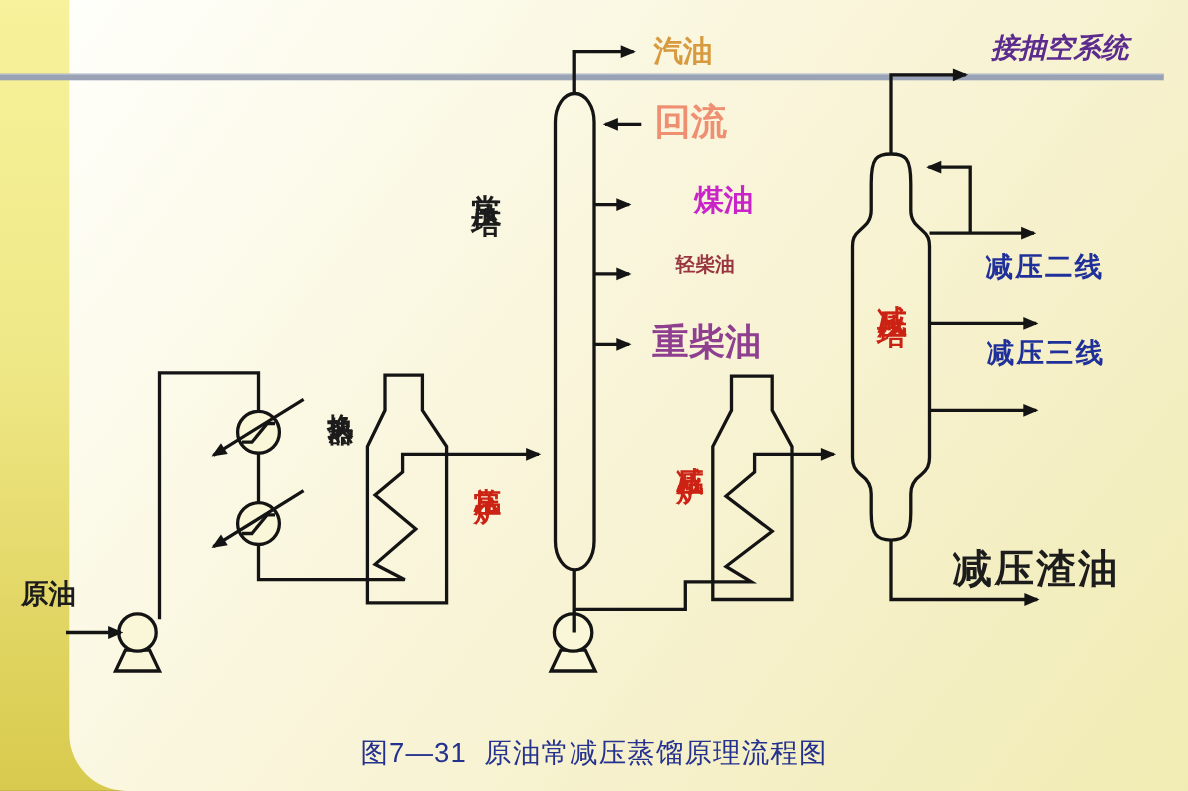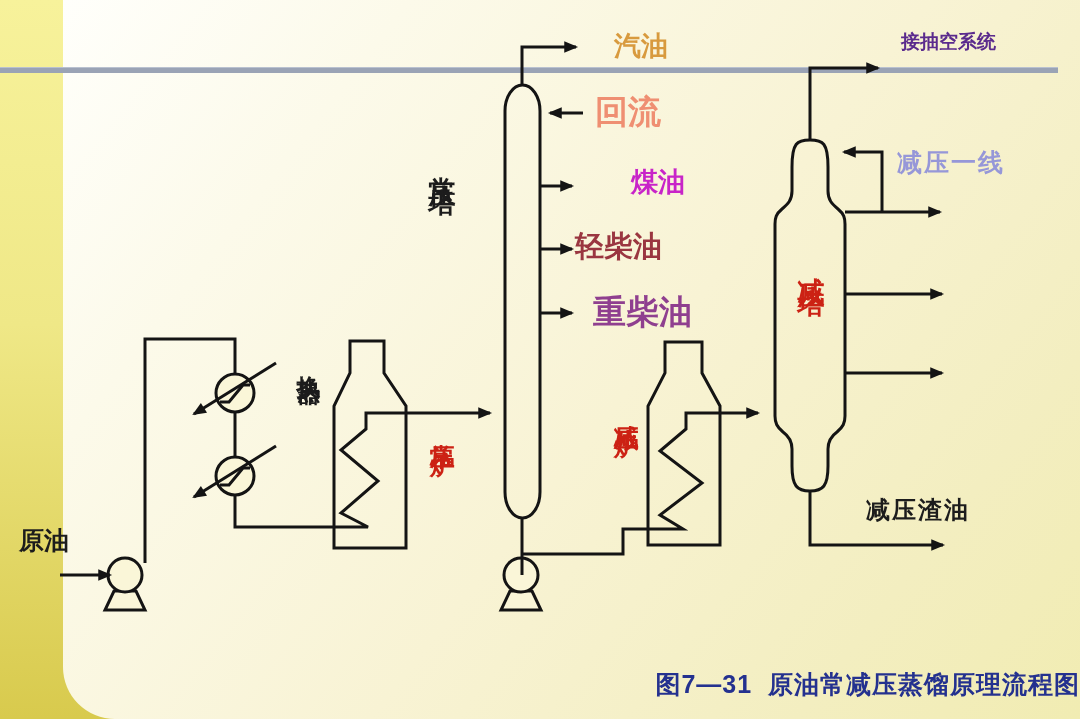--- a/index.html
+++ b/index.html
@@ -18,23 +18,23 @@
     background:#9aa3b5;border-top:1px solid #b9c1cf;
   }
   svg{position:absolute;left:0;top:0;}
   .lbl{
     position:absolute;font-weight:700;line-height:1.15;white-space:pre;
   }
   .v{
     writing-mode:vertical-rl;text-orientation:upright;
   }
   #caption{
-    position:absolute;left:0;right:0;top:668px;text-align:right;
+    position:absolute;left:0;right:0;top:668px;text-align:center;
     font-family:"Liberation Sans","DejaVu Sans",sans-serif;
-    font-weight:700;font-size:25px;letter-spacing:1px;white-space:pre;
+    font-weight:400;font-size:25px;letter-spacing:1px;white-space:pre;
   }
 </style>
 </head>
 <body>
 
 <div id="slide">
   <div id="panel"></div>
   <div id="divider"></div>
 
   <svg width="1080" height="719" viewBox="0 0 1080 719">
@@ -108,32 +108,33 @@
   <div class="lbl v" style="left: 426px; top: 155px; font-size: 27px; letter-spacing: 6px; color: rgb(28, 28, 28);">常压塔</div>
 
   <div class="lbl v" style="left: 294px; top: 357px; font-size: 24px; letter-spacing: 3px; color: rgb(28, 28, 28);">换热器</div>
 
   <div class="lbl v" style="left: 427px; top: 423px; font-size: 25px; letter-spacing: 4px; color: rgb(204, 34, 20);">常压炉</div>
 
   <div class="lbl v" style="left: 611px; top: 404px; font-size: 25px; letter-spacing: 4px; color: rgb(204, 34, 20);">减压炉</div>
 
   <div class="lbl v" style="left: 795px; top: 256px; font-size: 27px; letter-spacing: 6px; color: rgb(204, 34, 20);">减压塔</div>
 
-  <div class="lbl" style="left: 594px; top: 31px; font-size: 27px; color: rgb(216, 154, 62); margin-left: 20px;">汽油</div>
+  <div class="lbl" style="left: 594px; top: 31px; font-size: 27px; color: rgb(216, 154, 62);">汽油</div>
 
   <div class="lbl" style="left: 595px; top: 94px; font-size: 33px; color: rgb(239, 143, 114);">回流</div>
 
   <div class="lbl" style="left: 592px; top: 167px; font-size: 27px; color: rgb(200, 36, 200); margin-left: 39px;">煤油</div>
 
-  <div class="lbl" style="left: 575px; top: 230px; font-size: 29px; color: rgb(154, 54, 64);">轻柴油</div>
+  <div class="lbl" style="left: 614px; top: 230px; font-size: 18px; color: rgb(154, 54, 64);">轻柴油</div>
 
   <div class="lbl" style="left: 593px; top: 294px; font-size: 33px; color: rgb(143, 63, 143);">重柴油</div>
 
-  <div class="lbl" style="left: 901px; top: 31px; font-size: 19px; color: rgb(91, 43, 141);">接抽空系统</div>
-
-  <div class="lbl" style="left: 897px; top: 149px; font-size: 25px; letter-spacing: 2px; color: rgb(150, 151, 216);">减压一线</div>
+  <div class="lbl" style="left: 901px; top: 31px; font-size: 25px; color: rgb(91, 43, 141); font-style: italic;">接抽空系统</div>
 
 
+  <div class="lbl" style="left: 896px; top: 230px; font-size: 25px; letter-spacing: 2px; color: rgb(32, 48, 154);">减压二线</div>
 
-  <div class="lbl" style="left: 866px; top: 497px; font-size: 24px; letter-spacing: 2px; color: rgb(28, 28, 28);">减压渣油</div>
+  <div class="lbl" style="left: 897px; top: 308px; font-size: 25px; letter-spacing: 2px; color: rgb(32, 48, 154);">减压三线</div>
+
+  <div class="lbl" style="left: 866px; top: 497px; font-size: 36px; letter-spacing: 2px; color: rgb(28, 28, 28);">减压渣油</div>
 
   <div id="caption" style="color: rgb(36, 49, 143);">图7—31  原油常减压蒸馏原理流程图</div>
 </div>
 
 </body></html>

